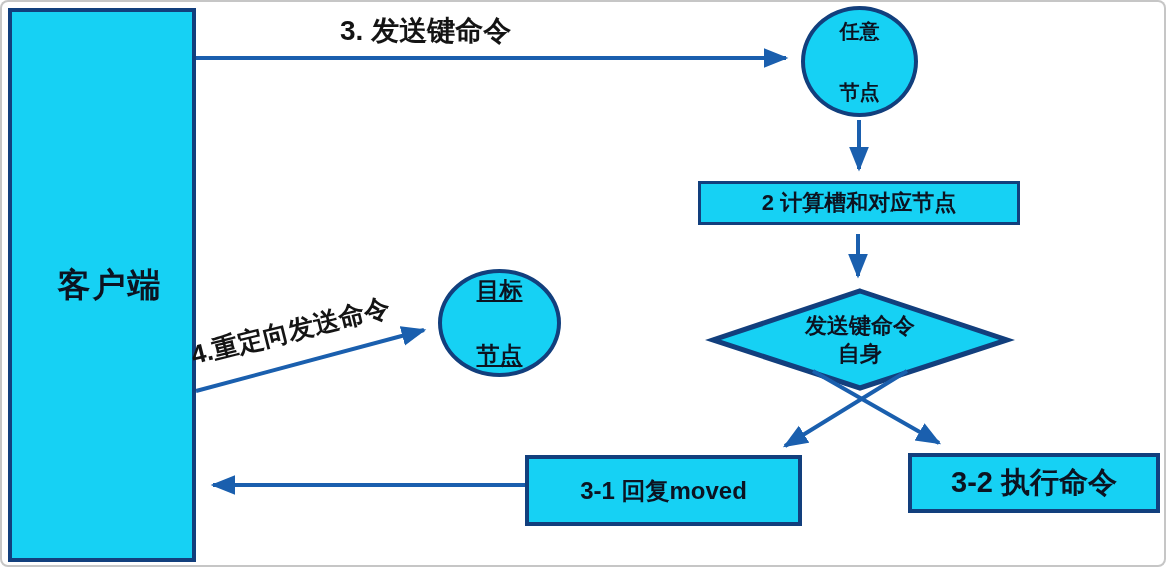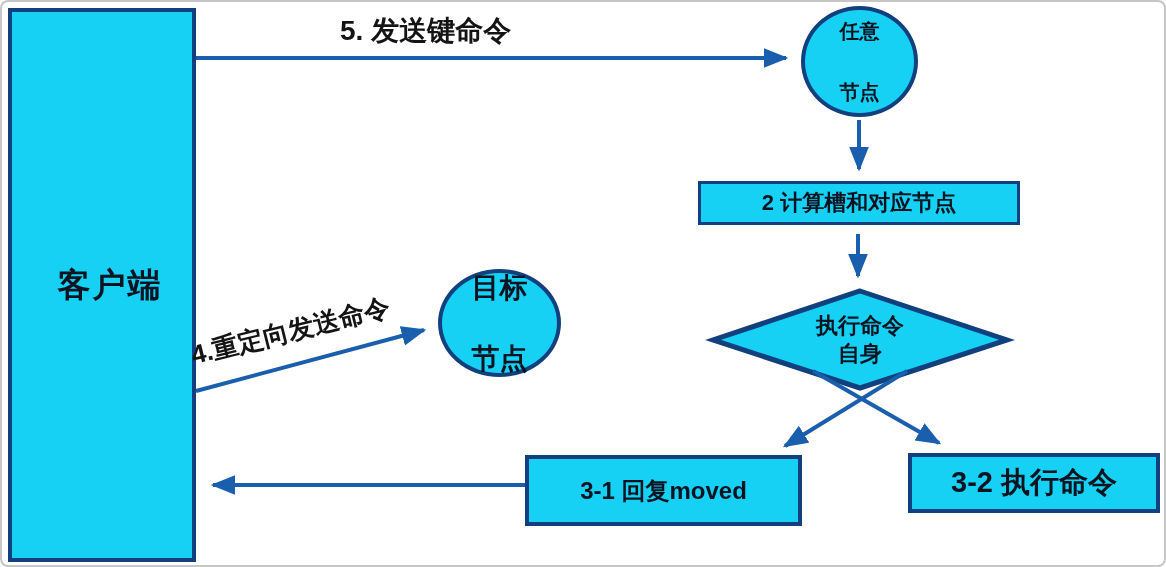--- a/index.html
+++ b/index.html
@@ -23,21 +23,21 @@
     text-align:center;
     gap:36px;
   }
   .circle{border-radius:50%;flex-direction:column;line-height:1.25;}
 
   #client-box{left:8px;top:8px;width:188px;height:554px;font-size:33px;letter-spacing:2px;padding-left:16px;}
   #any-node-circle{left:801px;top:6px;width:117px;height:111px;font-size:20px;}
   #compute-slot-box{left:698px;top:181px;width:322px;height:44px;font-size:22px;border-width:3px;}
   #reply-moved-box{left:525px;top:455px;width:277px;height:71px;font-size:24px;}
   #execute-command-box{left:908px;top:453px;width:252px;height:60px;font-size:29px;}
-  #target-node-circle{left:438px;top:269px;width:123px;height:108px;font-size:28px;}
+  #target-node-circle{left:438px;top:269px;width:123px;height:108px;font-size:23px;text-decoration:underline;}
 
   #decision-label{
     position:absolute;left:768px;top:312px;width:184px;
     color:var(--text,#0c1321);font-weight:bold;font-size:22px;
     text-align:center;line-height:1.25;
   }
 
   .edge-label{
     position:absolute;color:var(--label-text,#141414);
     font-weight:bold;white-space:nowrap;
@@ -84,34 +84,34 @@
   <div id="any-node-circle" class="shape circle">
     <span>任意</span>
     <span>节点</span>
   </div>
 
   <div id="compute-slot-box" class="shape">
     <span>2 计算槽和对应节点</span>
   </div>
 
   <div id="decision-label">
-    <div>执行命令</div>
+    <div>发送键命令</div>
     <div>自身</div>
   </div>
 
   <div id="reply-moved-box" class="shape">
     <span>3-1 回复moved</span>
   </div>
 
   <div id="execute-command-box" class="shape">
     <span>3-2 执行命令</span>
   </div>
 
   <div id="target-node-circle" class="shape circle">
     <span>目标</span>
     <span>节点</span>
   </div>
 
-  <div id="label-send-key" class="edge-label">5. 发送键命令</div>
+  <div id="label-send-key" class="edge-label">3. 发送键命令</div>
 
   <div id="label-redirect" class="edge-label">4.重定向发送命令</div>
 
 </div>
 
 </body></html>

